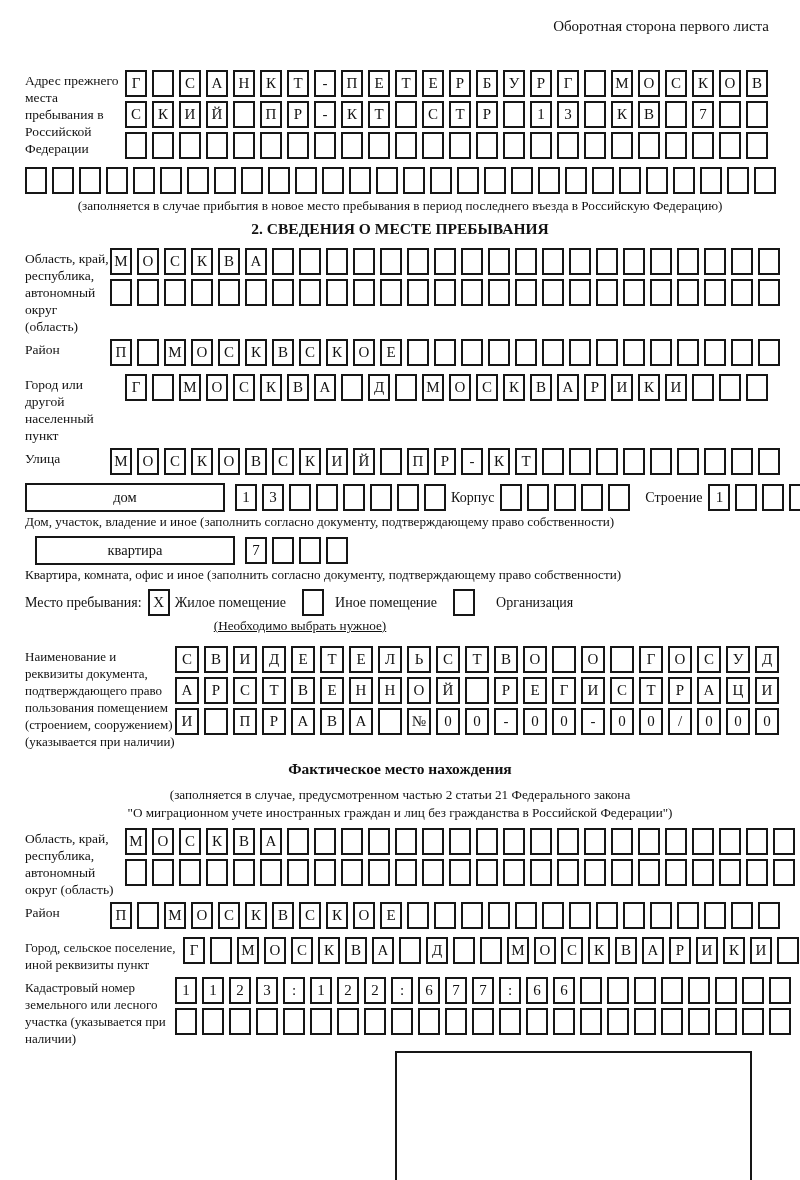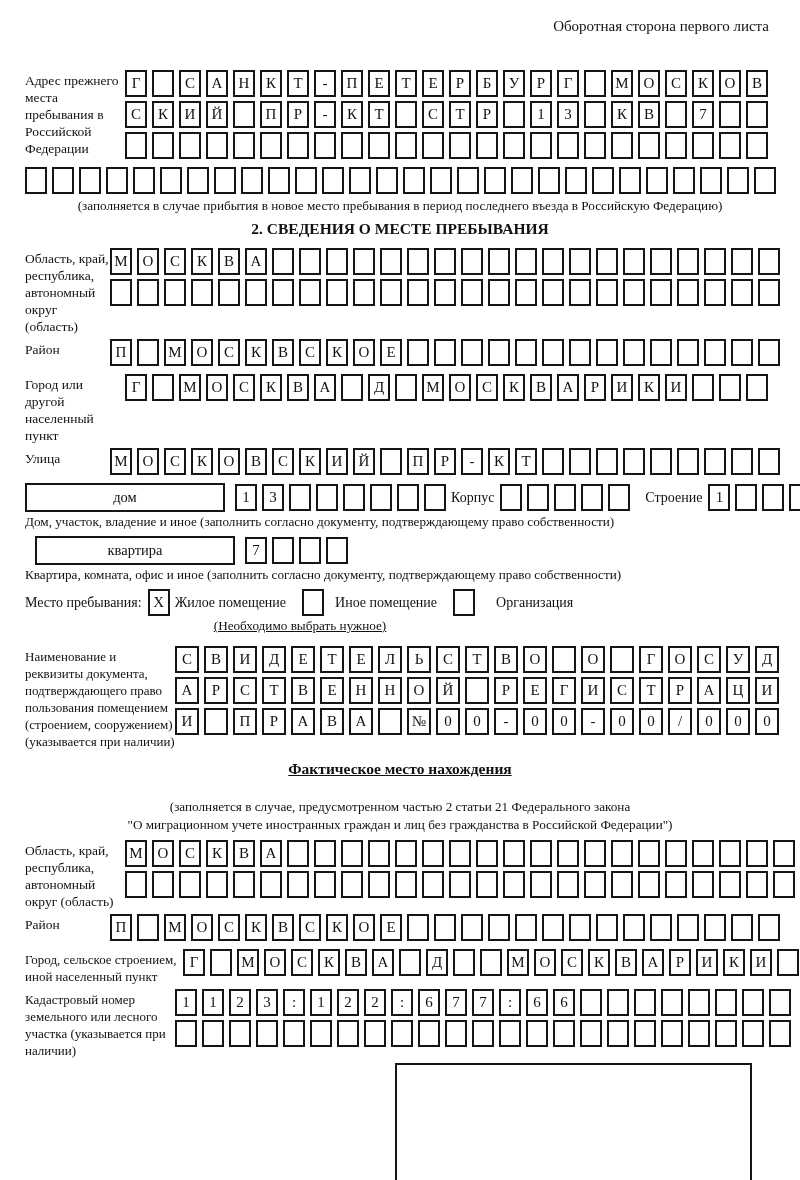--- a/index.html
+++ b/index.html
@@ -451,21 +451,21 @@
         <span class="cell">0</span>
         <span class="cell">0</span>
         <span class="cell">/</span>
         <span class="cell">0</span>
         <span class="cell">0</span>
         <span class="cell">0</span>
       </div>
   </div>
 </div>
 
-<div class="sec-title" style="margin-top:10px;margin-bottom:20px;text-decoration:underline;">Фактическое место нахождения</div>
+<div class="sec-title" style="margin-top:10px;margin-bottom:8px;">Фактическое место нахождения</div>
 <div class="law-note">
   <div>(заполняется в случае, предусмотренном частью 2 статьи 21 Федерального закона</div>
   <div>"О миграционном учете иностранных граждан и лиц без гражданства в Российской Федерации")</div>
 </div>
 
 <div class="field">
   <div class="flabel w100">Область, край, республика, автономный округ (область)</div>
   <div class="rows">
     <div class="row">
         <span class="cell">М</span>
@@ -551,21 +551,21 @@
         <span class="cell"></span>
         <span class="cell"></span>
         <span class="cell"></span>
         <span class="cell"></span>
         <span class="cell"></span>
       </div>
     </div>
 </div>
 
 <div class="field">
-  <div class="flabel w158">Город, сельское строением, иной населенный пункт</div>
+  <div class="flabel w158">Город, сельское поселение, иной реквизиты пункт</div>
   <div class="rows">
       <div class="row">
         <span class="cell">Г</span>
         <span class="cell"></span>
         <span class="cell">М</span>
         <span class="cell">О</span>
         <span class="cell">С</span>
         <span class="cell">К</span>
         <span class="cell">В</span>
         <span class="cell">А</span>

